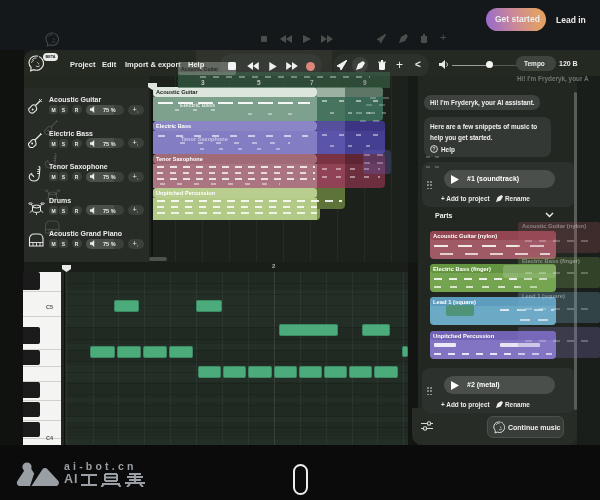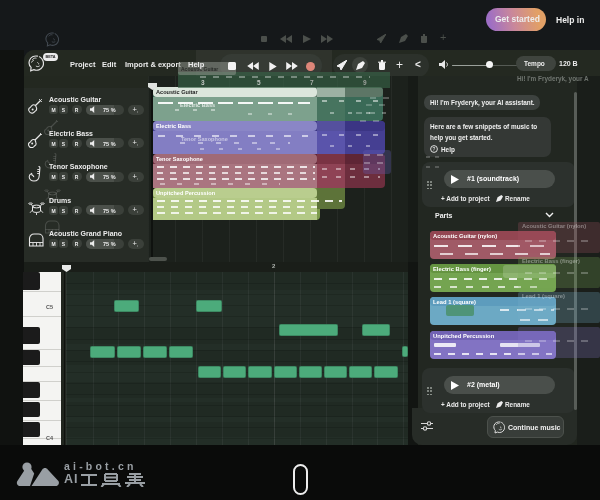--- a/index.html
+++ b/index.html
@@ -36,21 +36,21 @@
   </div>
 
   <svg class="abs" style="left:45px;top:31px;" width="14" height="17" viewBox="0 0 16 17">
     <path d="M9.5 1.2C6 .4 2.6 2.2 1.5 5.4c-.9 2.6-.2 5.3 1.6 7l-.4 3.4 3.1-1.2c3.4 1.5 7.3.2 8.9-3 1.8-3.6.2-8-3.2-9.8" fill="none" stroke="#434a52" stroke-width="1.2" stroke-linecap="round"></path>
     <path d="M4.5 4.5c.8-1.2 2.3-1.8 3.6-1.4M9.8 7.6c.6.2 1 .8.9 1.4M8.2 11.2c1 .7 2.3.6 3.2-.1" fill="none" stroke="#434a52" stroke-width="1" stroke-linecap="round"></path>
   </svg>
 
   <div class="abs" style="left:486px;top:8px;width:60px;height:23px;border-radius:12px;
        background:linear-gradient(258deg,#e2a066 15%,#c9879b 55%,#9d6ec5 92%);"></div>
   <div class="txt" style="left:495px;top:14px;font-size:8.5px;text-align:center;">Get started</div>
-  <div class="txt" style="left:556px;top:15px;font-size:8.5px;">Help in</div>
+  <div class="txt" style="left:556px;top:15px;font-size:8.5px;">Lead in</div>
 
   <div class="abs" id="window" style="left:24px;top:50px;width:576px;height:395px;background:#21261f;border-radius:10px 0 0 0;"></div>
 
   <div class="abs" style="left:24px;top:50px;width:576px;height:26px;background:#242921;border-radius:10px 0 0 0;"></div>
   <svg class="abs" style="left:28px;top:55px;" width="16" height="17" viewBox="0 0 16 17">
     <path d="M9.5 1.2C6 .4 2.6 2.2 1.5 5.4c-.9 2.6-.2 5.3 1.6 7l-.4 3.4 3.1-1.2c3.4 1.5 7.3.2 8.9-3 1.8-3.6.2-8-3.2-9.8" fill="none" stroke="#e2e2e2" stroke-width="1.2" stroke-linecap="round"></path>
     <path d="M4.5 4.5c.8-1.2 2.3-1.8 3.6-1.4M3.6 7.2c.3-.9 1-1.6 1.9-1.9" fill="none" stroke="#e2e2e2" stroke-width=".9" stroke-linecap="round"></path>
     <path d="M9.8 7.6c.6.2 1 .8.9 1.4M8.2 11.2c1 .7 2.3.6 3.2-.1" fill="none" stroke="#e2e2e2" stroke-width=".9" stroke-linecap="round"></path>
   </svg>
   <div class="abs" style="left:43px;top:52.5px;width:15px;height:8px;background:#ececec;border-radius:4px;"></div>

